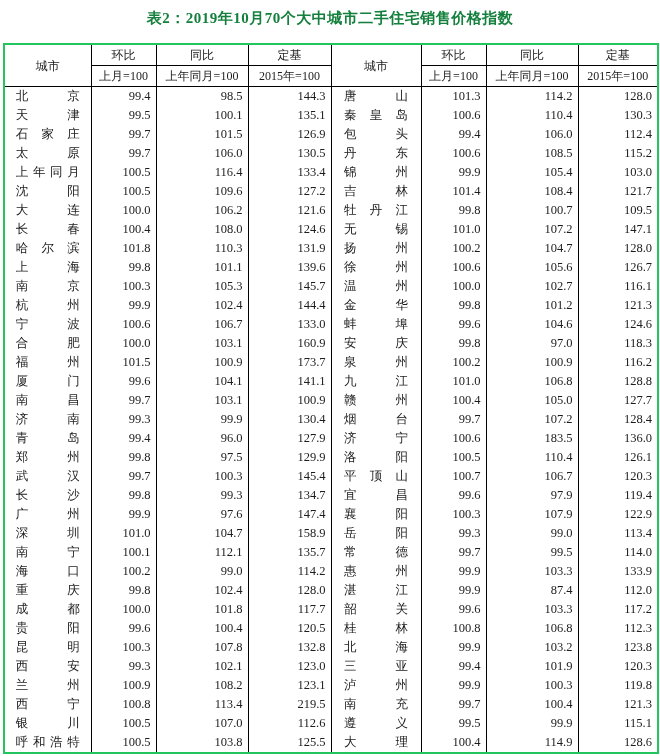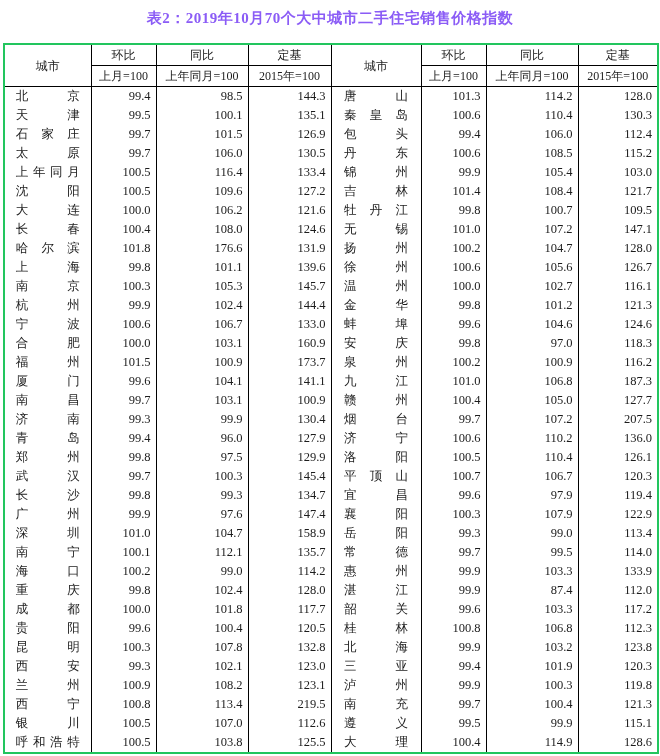--- a/index.html
+++ b/index.html
@@ -3,21 +3,21 @@
 <meta charset="utf-8">
 <style>
   html,body{margin:0;padding:0;}
   body{
     width:660px;height:756px;background:#ffffff;overflow:hidden;
     font-family:"Liberation Serif","DejaVu Serif",serif;
     color:#1c1c1c;
   }
   .title{
     text-align:center;font-weight:bold;font-size:15px;line-height:18px;
-    padding-top:9px;color:#8b5cf6;letter-spacing:0.5px;
+    padding-top:9px;color:#15803d;letter-spacing:0.5px;
     font-family:"Liberation Serif","DejaVu Serif",serif;
   }
   table.idx{
     border-collapse:collapse;table-layout:fixed;
     width:654px;margin:16px 0 0 3px;
     border:2px solid #22c55e;
   }
   thead th{
     border:1px solid #000;
     font-weight:normal;font-size:12px;line-height:20px;height:20px;
@@ -183,21 +183,21 @@
         </td>
         <td class="num">101.0</td>
         <td class="num">107.2</td>
         <td class="num">147.1</td>
       </tr>
       <tr>
         <td class="city">
           <span class="cname">哈尔滨</span>
         </td>
         <td class="num">101.8</td>
-        <td class="num">176.6</td>
+        <td class="num">110.3</td>
         <td class="num">131.9</td>
         <td class="city">
           <span class="cname">扬州</span>
         </td>
         <td class="num">100.2</td>
         <td class="num">104.7</td>
         <td class="num">128.0</td>
       </tr>
       <tr>
         <td class="city">
@@ -288,21 +288,21 @@
           <span class="cname">厦门</span>
         </td>
         <td class="num">99.6</td>
         <td class="num">104.1</td>
         <td class="num">141.1</td>
         <td class="city">
           <span class="cname">九江</span>
         </td>
         <td class="num">101.0</td>
         <td class="num">106.8</td>
-        <td class="num">187.3</td>
+        <td class="num">128.8</td>
       </tr>
       <tr>
         <td class="city">
           <span class="cname">南昌</span>
         </td>
         <td class="num">99.7</td>
         <td class="num">103.1</td>
         <td class="num">100.9</td>
         <td class="city">
           <span class="cname">赣州</span>
@@ -316,34 +316,34 @@
           <span class="cname">济南</span>
         </td>
         <td class="num">99.3</td>
         <td class="num">99.9</td>
         <td class="num">130.4</td>
         <td class="city">
           <span class="cname">烟台</span>
         </td>
         <td class="num">99.7</td>
         <td class="num">107.2</td>
-        <td class="num">207.5</td>
+        <td class="num">128.4</td>
       </tr>
       <tr>
         <td class="city">
           <span class="cname">青岛</span>
         </td>
         <td class="num">99.4</td>
         <td class="num">96.0</td>
         <td class="num">127.9</td>
         <td class="city">
           <span class="cname">济宁</span>
         </td>
         <td class="num">100.6</td>
-        <td class="num">110.2</td>
+        <td class="num">183.5</td>
         <td class="num">136.0</td>
       </tr>
       <tr>
         <td class="city">
           <span class="cname">郑州</span>
         </td>
         <td class="num">99.8</td>
         <td class="num">97.5</td>
         <td class="num">129.9</td>
         <td class="city">

